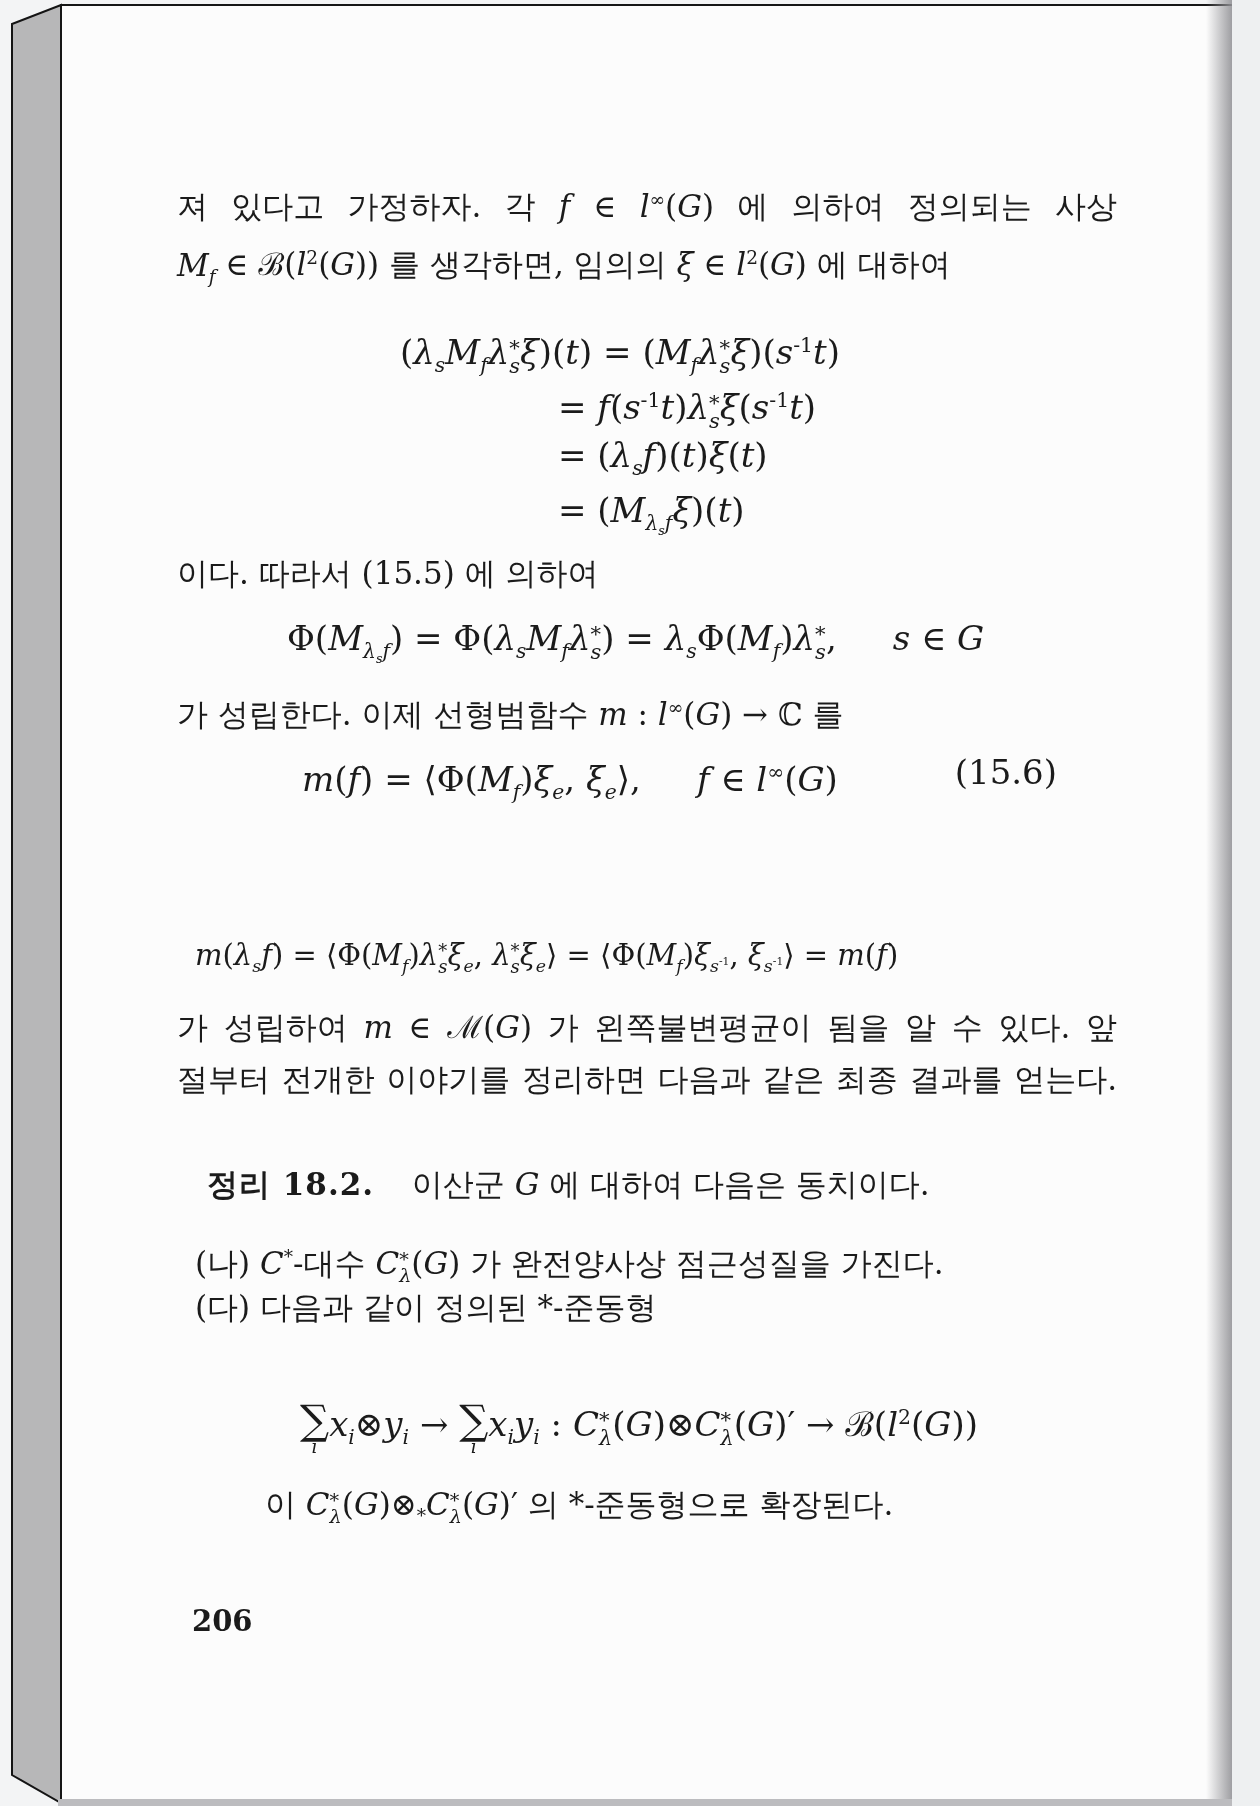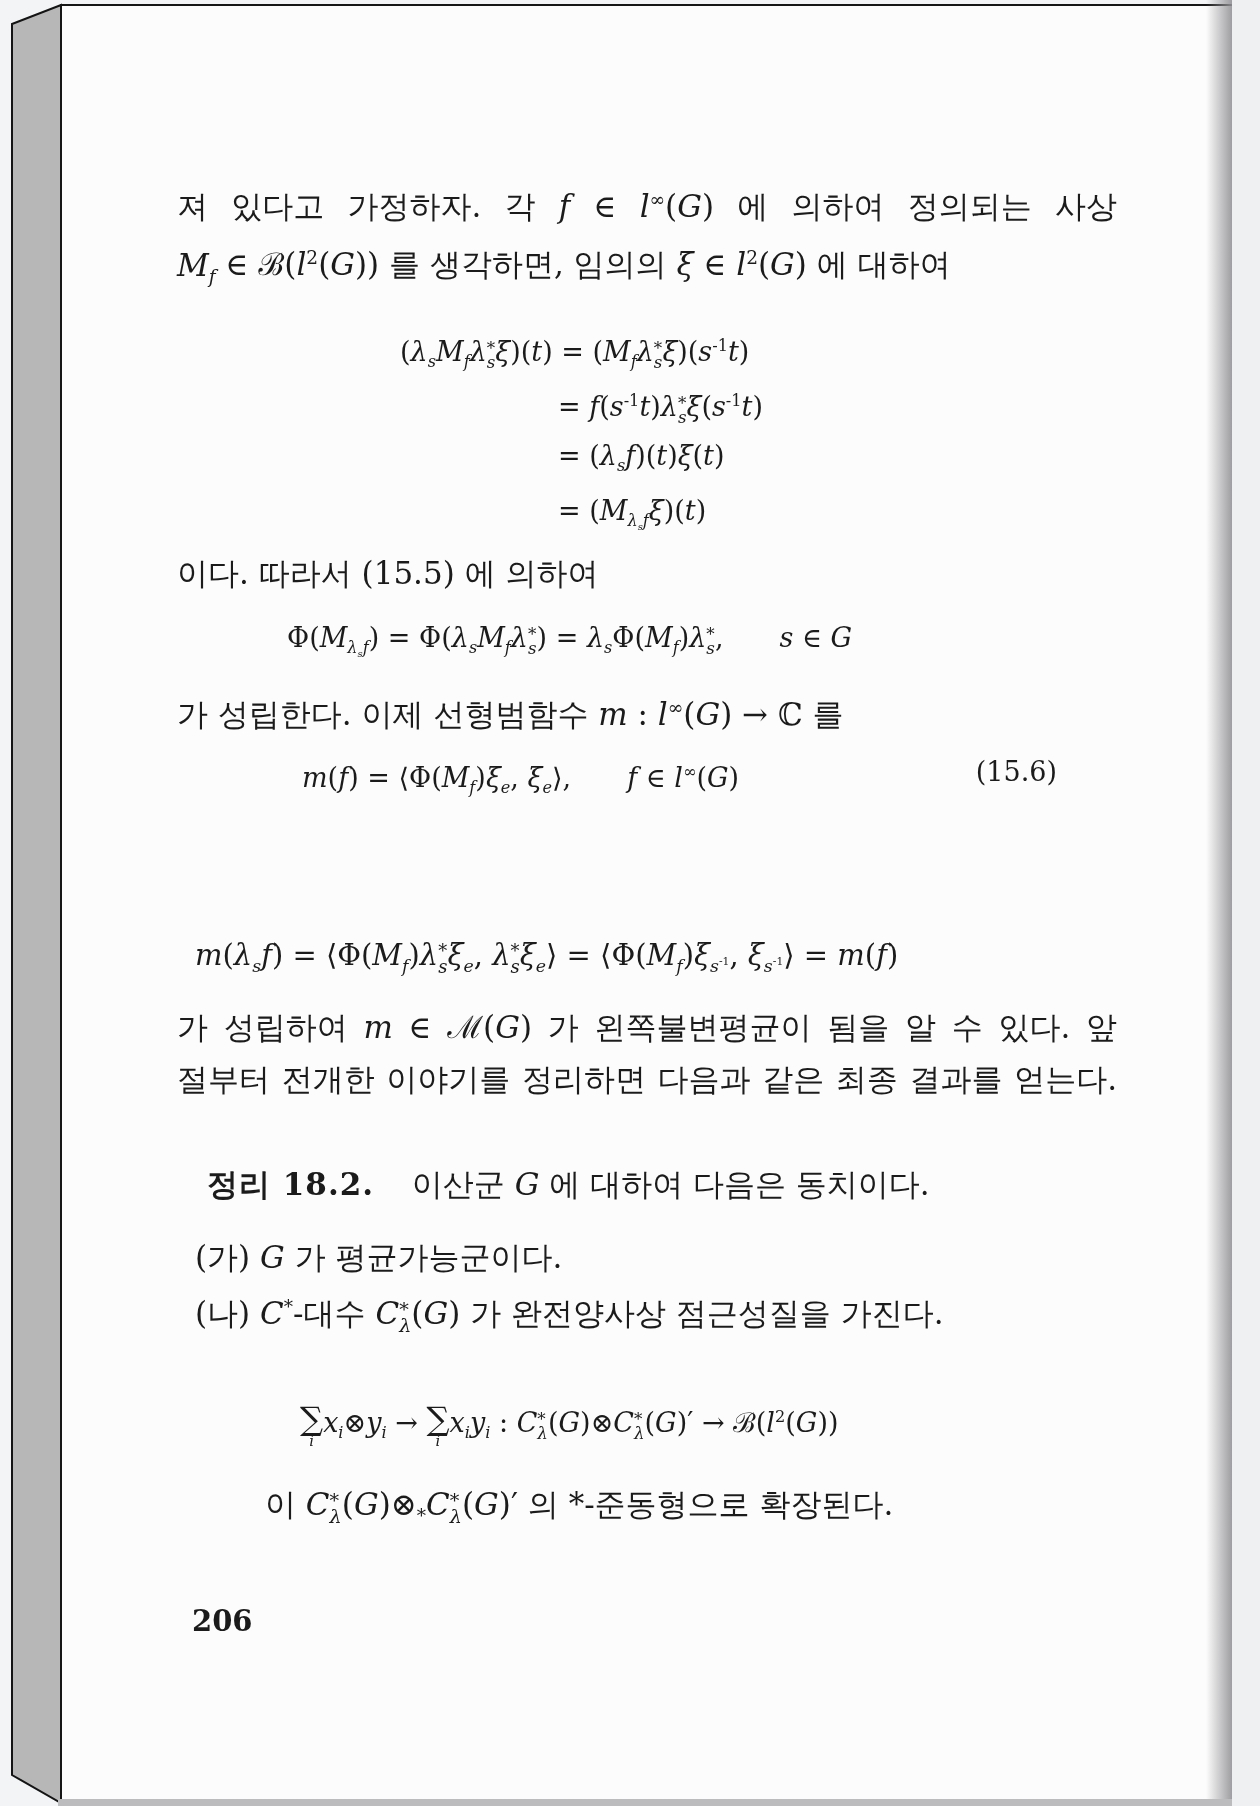--- a/index.html
+++ b/index.html
@@ -6,21 +6,21 @@
   #stage{position:relative;width:1232px;height:1806px;background:#f3f4f5;overflow:hidden;
          font-family:"DejaVu Serif","Liberation Serif",serif;color:#1b1b1b;}
   #spine-svg{position:absolute;left:0;top:0;}
   #page{position:absolute;left:60px;top:4px;width:1175px;height:1795px;background:#fcfcfc;
         border-top:2px solid #161616;border-left:2px solid #161616;border-bottom:2px solid #161616;}
   #right-shadow{position:absolute;right:0;top:0;width:26px;height:100%;
         background:linear-gradient(to right, rgba(160,160,163,0), rgba(148,148,152,0.9));}
   #bottom-strip{position:absolute;left:58px;right:0;bottom:0;height:7px;background:#bcbcbf;}
   .blk{position:absolute;font-size:31px;line-height:52px;}
   .jline{text-align:justify;text-align-last:justify;}
-  .eq{font-size:27px;line-height:42px;white-space:nowrap;}
+  .eq{font-size:34px;line-height:42px;white-space:nowrap;}
   #eqA .eline{height:55px;line-height:55px;white-space:nowrap;}
   #eqA .cont{margin-left:158px;}
   #eqCrow{position:absolute;}
   #eqCrow .etext{margin-left:125px;}
   #eqCrow .eqnum{position:absolute;right:60px;top:0;font-style:normal;}
   #items .item{height:50px;line-height:50px;white-space:nowrap;}
   #thm{white-space:nowrap;}
   #thm b{letter-spacing:1px;}
   #pgnum{font-weight:bold;font-size:29px;}
   i{font-style:italic;}
@@ -81,22 +81,22 @@
       <div class="jline">절부터 전개한 이야기를 정리하면 다음과 같은 최종 결과를 얻는다.</div>
     </div>
 
     <div class="blk" id="thm" style="top:1152px;left:145px">
       <b>정리 18.2.</b>
       <span style="display:inline-block;width:18px"></span>
       <span>이산군 <i>G</i> 에 대하여 다음은 동치이다.</span>
     </div>
 
     <div class="blk" id="items" style="top:1226px;left:133px">
-      <div class="item">(가)  <i>G</i> 가 평균가능군이다.</div>
       <div class="item">(나)  <i>C</i><sup>*</sup>-대수 <i>C</i><span class="ss"><span class="t">*</span><span class="b">λ</span></span>(<i>G</i>) 가 완전양사상 점근성질을 가진다.</div>
+      <div class="item">(다)  다음과 같이 정의된 *-준동형</div>
     </div>
 
     <div class="blk eq" id="eqE" style="top:1390px;left:238px"><span class="sum"><span class="sg">∑</span><span class="si"><i>i</i></span></span><i>x<sub>i</sub></i>⊗<i>y<sub>i</sub></i> → <span class="sum"><span class="sg">∑</span><span class="si"><i>i</i></span></span><i>x<sub>i</sub>y<sub>i</sub></i> : <i>C</i><span class="ss"><span class="t">*</span><span class="b">λ</span></span>(<i>G</i>)⊗<i>C</i><span class="ss"><span class="t">*</span><span class="b">λ</span></span>(<i>G</i>)′ → ℬ(<i>l</i><sup>2</sup>(<i>G</i>))</div>
 
     <div class="blk" id="p6" style="top:1472px;left:203px">이  <i>C</i><span class="ss"><span class="t">*</span><span class="b">λ</span></span>(<i>G</i>)⊗<sub>*</sub><i>C</i><span class="ss"><span class="t">*</span><span class="b">λ</span></span>(<i>G</i>)′ 의  *-준동형으로 확장된다.</div>
 
     <div class="blk" id="pgnum" style="top:1589px;left:130px">206</div>
 
   </div>
 

